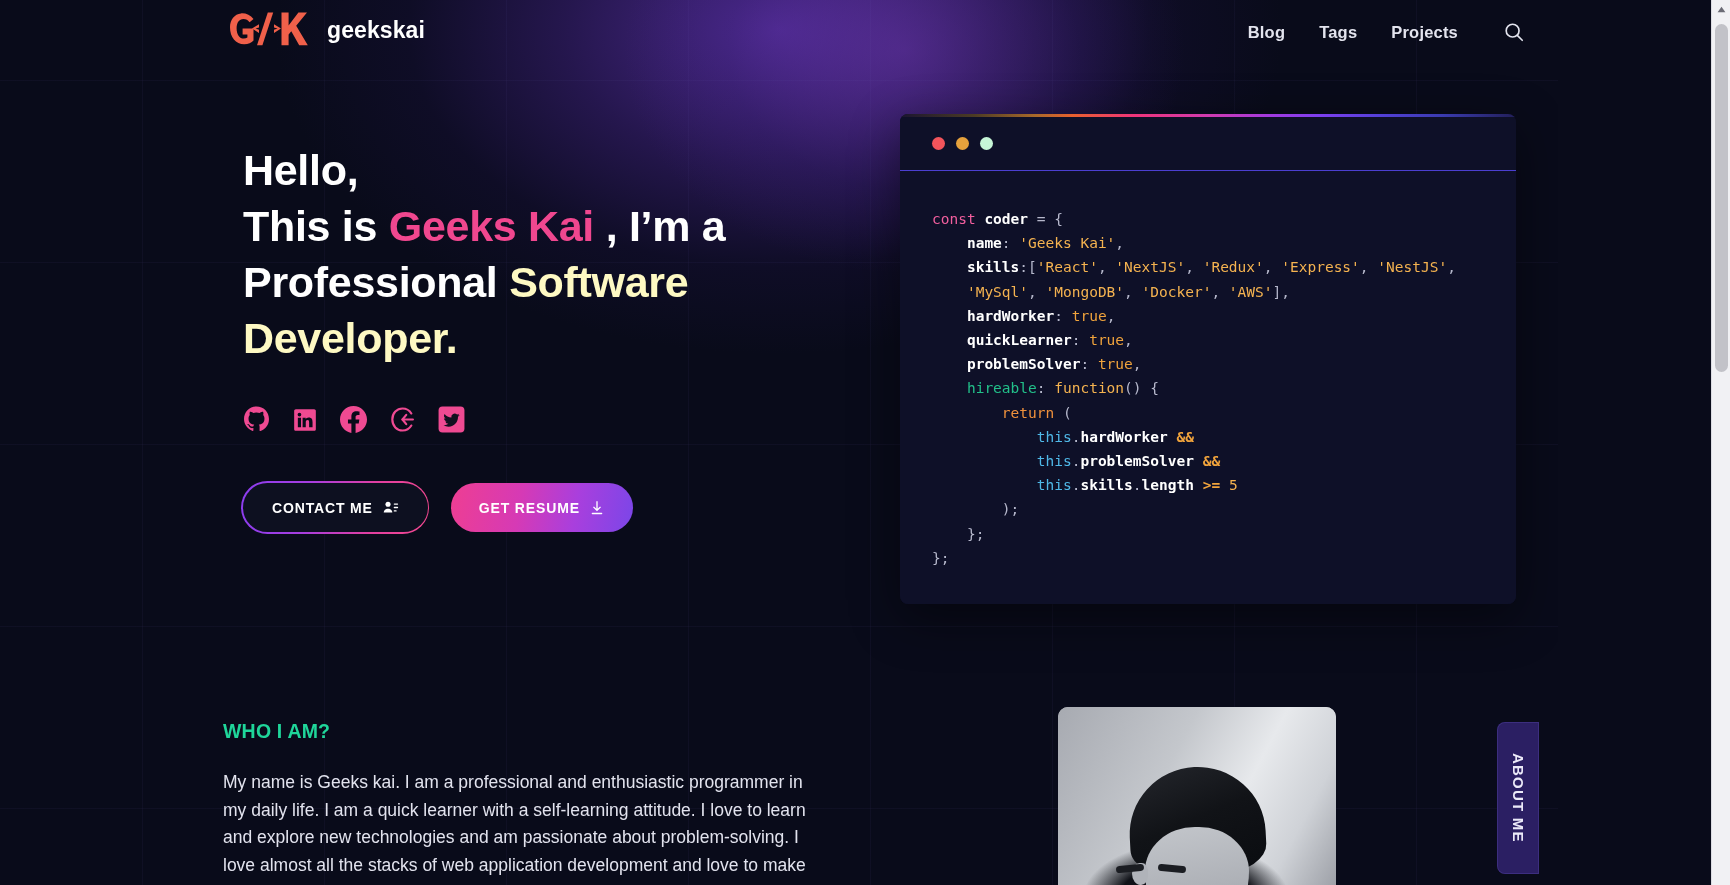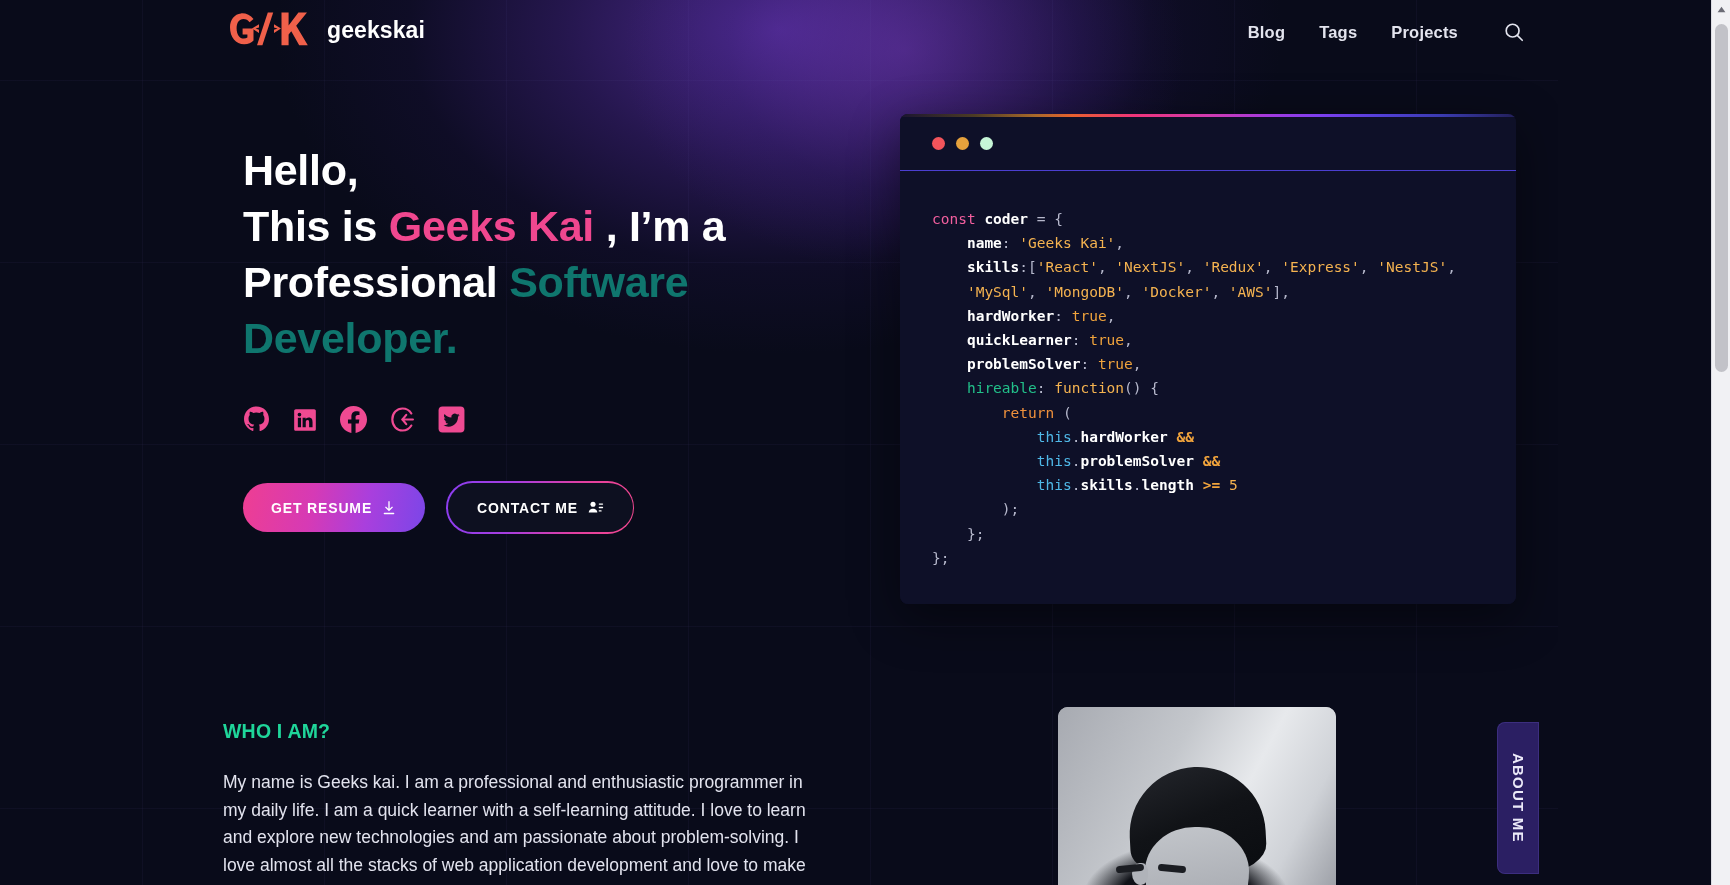--- a/index.html
+++ b/index.html
@@ -143,21 +143,21 @@
   }
 
   .hero-title {
     font-size: 43px;
     line-height: 56px;
     font-weight: 700;
     color: #ffffff;
     letter-spacing: -0.3px;
   }
   .accent-pink  { color: #f0478f; }
-  .accent-green { color: #0f766e; margin-top: 26px; }
+  .accent-green { color: #fef9c3; margin-top: 26px; }
 
   .socials {
     margin-top: 40px;
     display: flex;
     align-items: center;
     gap: 22px;
   }
   .social-link {
     display: flex;
     align-items: center;
@@ -473,39 +473,39 @@
         </a>
         <a class="social-link">
           <svg width="27" height="27" viewBox="0 0 24 24" fill="currentColor">
             <rect x="0.5" y="0.5" width="23" height="23" rx="3.5" fill="currentColor"></rect>
             <path d="M19.2 8.05c-.53.24-1.1.4-1.7.47a2.96 2.96 0 0 0 1.3-1.64c-.57.34-1.2.58-1.87.72a2.95 2.95 0 0 0-5.03 2.69 8.37 8.37 0 0 1-6.08-3.08 2.95 2.95 0 0 0 .91 3.94 2.9 2.9 0 0 1-1.33-.37v.04c0 1.43 1.02 2.62 2.37 2.89a2.96 2.96 0 0 1-1.33.05 2.95 2.95 0 0 0 2.76 2.05 5.93 5.93 0 0 1-4.37 1.22 8.35 8.35 0 0 0 4.53 1.33c5.43 0 8.4-4.5 8.4-8.4v-.38a6 6 0 0 0 1.47-1.53z" fill="#12101f"></path>
           </svg>
         </a>
       </div>
 
       <div class="hero-buttons">
-        <button class="btn btn-resume">
-          <span>GET RESUME</span>
-          <span class="btn-icon">
-            <svg width="16" height="16" viewBox="0 0 24 24" fill="#ffffff">
-              <path d="M11 2h2v11.2l3.6-3.6 1.4 1.4L12 17 6 11l1.4-1.4L11 13.2z"></path>
-              <rect x="4" y="19" width="16" height="2.3" rx="1.1"></rect>
-            </svg>
-          </span>
-        </button>
-
         <button class="btn btn-contact">
           <span>CONTACT ME</span>
           <span class="btn-icon">
             <svg width="17" height="17" viewBox="0 0 24 24" fill="#ffffff">
               <circle cx="8.5" cy="7.5" r="3.6"></circle>
               <path d="M2.4 19.2c0-3.4 2.7-5.4 6.1-5.4s6.1 2 6.1 5.4z"></path>
               <rect x="16.5" y="6.2" width="6.3" height="1.9" rx="0.9"></rect>
               <rect x="16.5" y="11" width="6.3" height="1.9" rx="0.9"></rect>
               <rect x="16.5" y="15.8" width="4.2" height="1.9" rx="0.9"></rect>
+            </svg>
+          </span>
+        </button>
+
+        <button class="btn btn-resume">
+          <span>GET RESUME</span>
+          <span class="btn-icon">
+            <svg width="16" height="16" viewBox="0 0 24 24" fill="#ffffff">
+              <path d="M11 2h2v11.2l3.6-3.6 1.4 1.4L12 17 6 11l1.4-1.4L11 13.2z"></path>
+              <rect x="4" y="19" width="16" height="2.3" rx="1.1"></rect>
             </svg>
           </span>
         </button>
       </div>
     </div>
 
     <div class="code-panel">
       <div class="code-topbar-gradient"></div>
       <div class="code-header">
         <span class="dot dot-red"></span>

